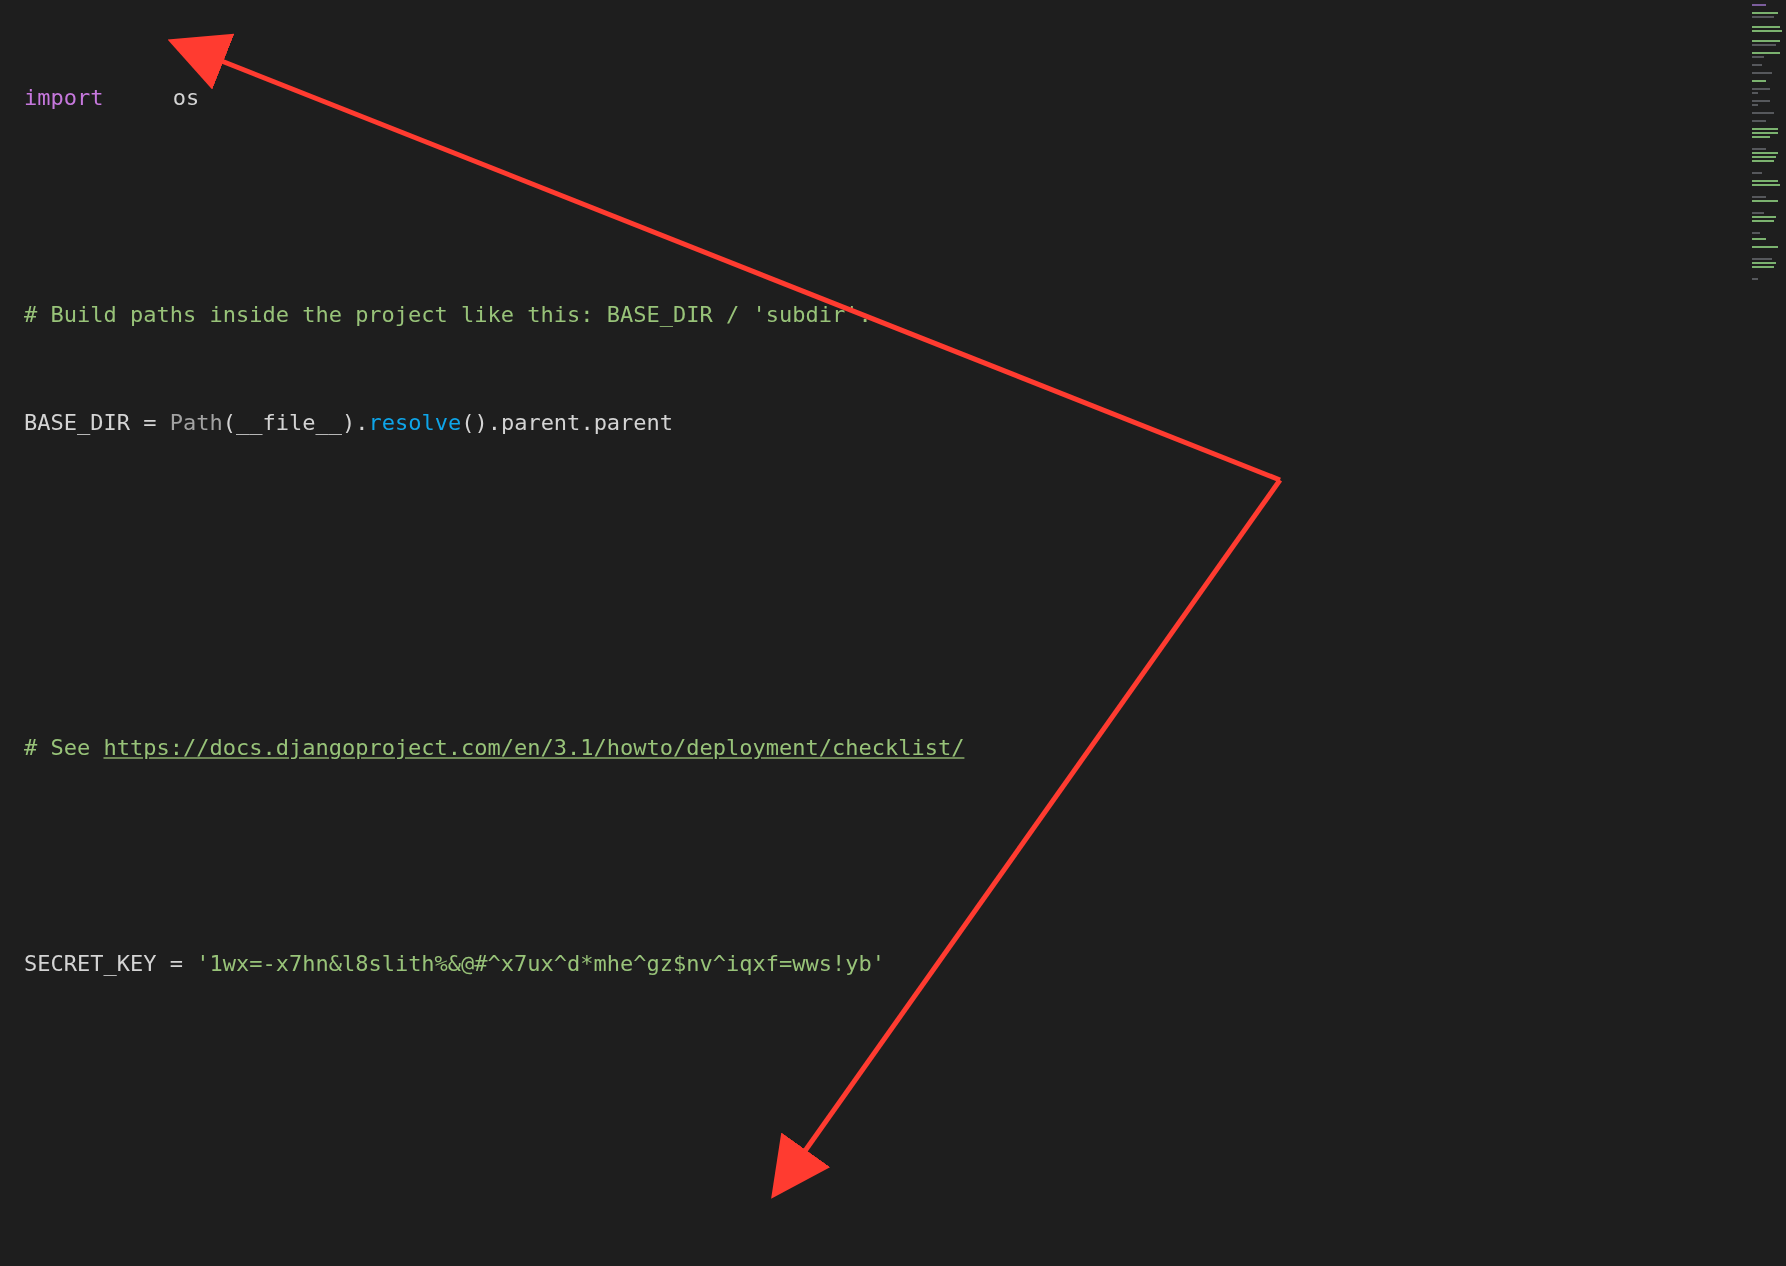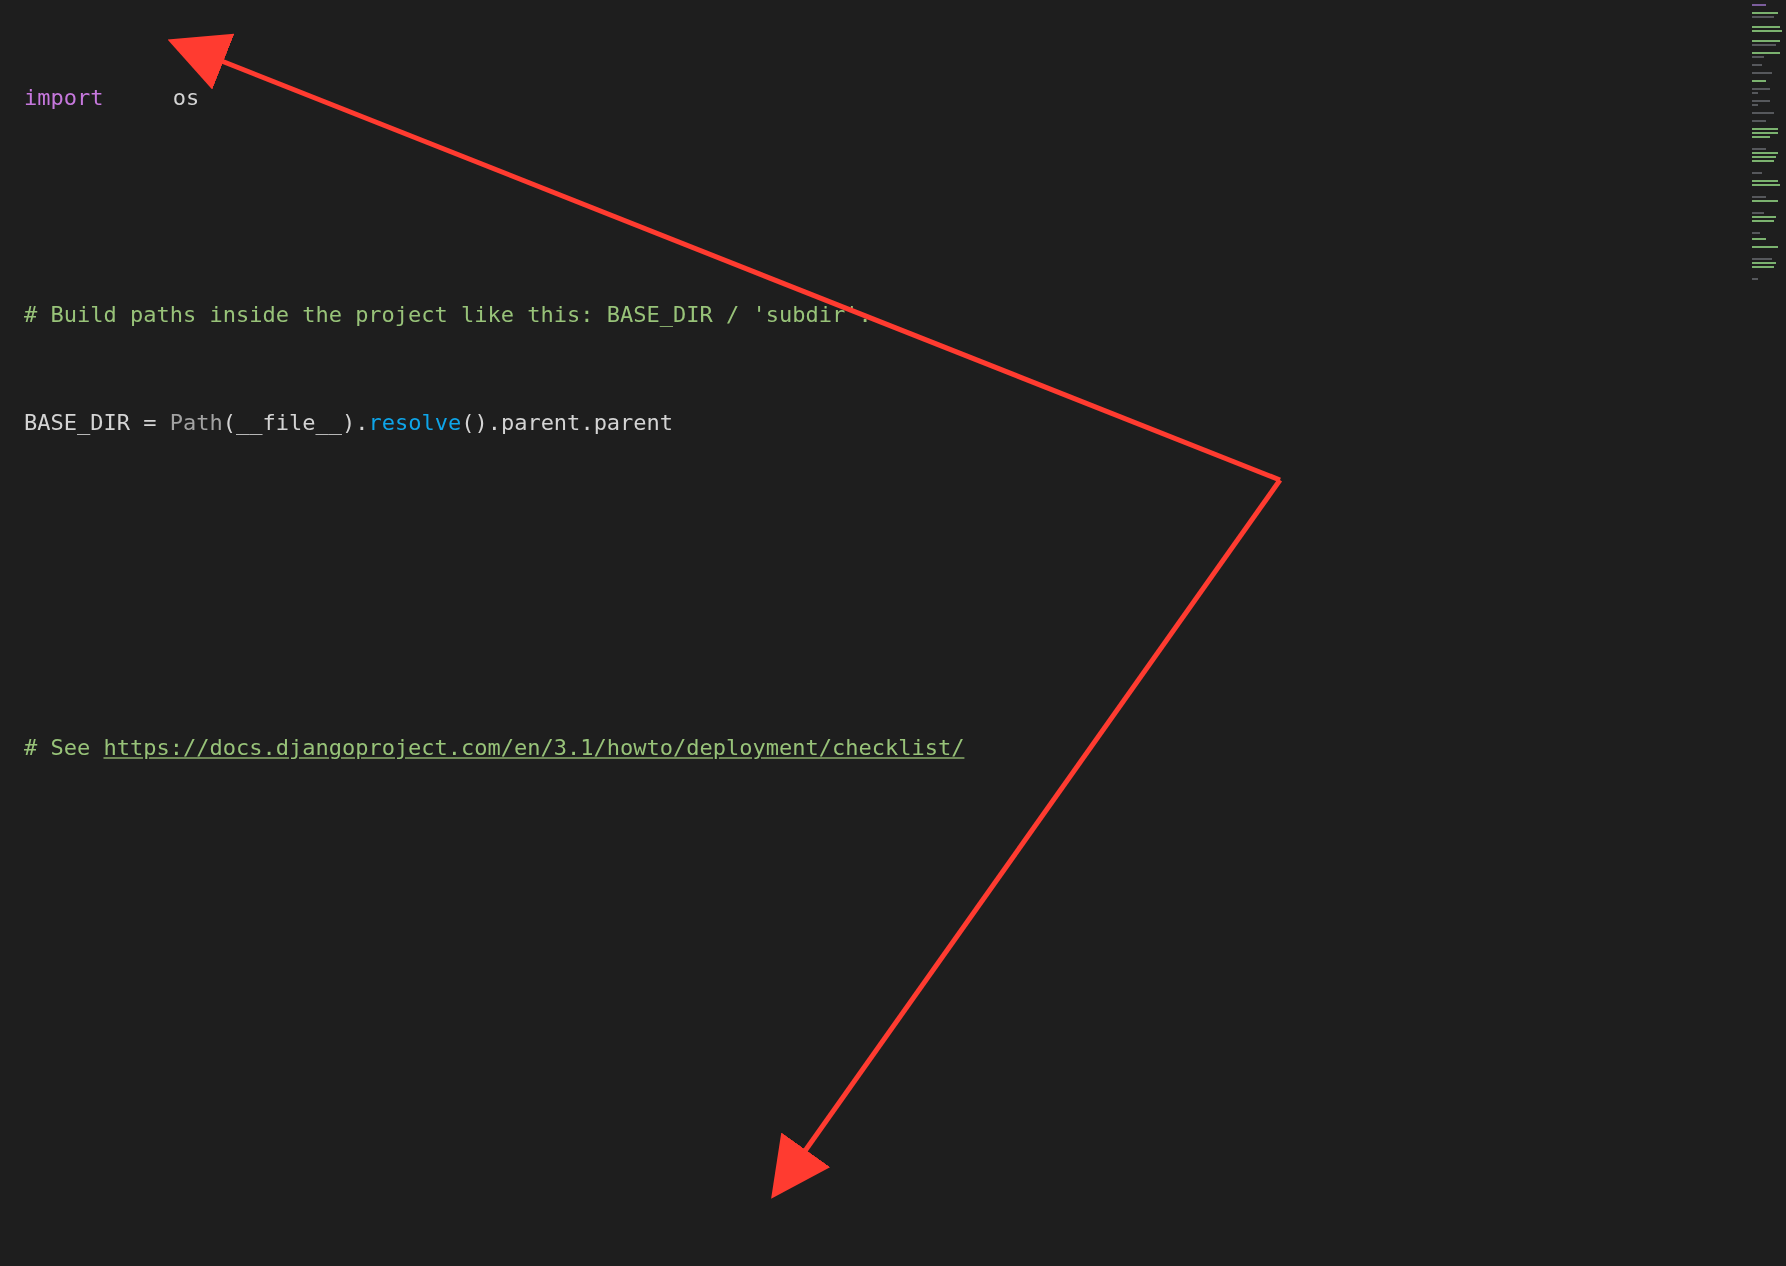--- a/index.html
+++ b/index.html
@@ -68,20 +68,21 @@
 
 <div class="editor">
   <div class="line"><span class="kw">import</span><span class="id"> </span><span class="id">os</span></div>
   <div class="line"></div>
   <div class="line"><span class="cmt"># Build paths inside the project like this: BASE_DIR / 'subdir'.</span></div>
   <div class="line"><span class="var">BASE_DIR</span><span class="punc"> = </span><span class="fn">Path</span><span class="punc">(</span><span class="file">__file__</span><span class="punc">)</span><span class="punc">.</span><span class="call">resolve</span><span class="punc">()</span><span class="punc">.</span><span class="prop">parent</span><span class="punc">.</span><span class="prop">parent</span></div>
   <div class="line"></div>
   <div class="line"></div>
   <div class="line"><span class="cmt"># See </span><span class="url">https://docs.djangoproject.com/en/3.1/howto/deployment/checklist/</span></div>
   <div class="line"></div>
+  <div class="line"><span class="var">SECRET_KEY</span><span class="punc"> = </span><span class="str">'1wx=-x7hn&amp;l8slith%&amp;@#^x7ux^d*mhe^gz$nv^iqxf=wws!yb'</span></div>
   
   
   
   
   
   
   
   
   
   

